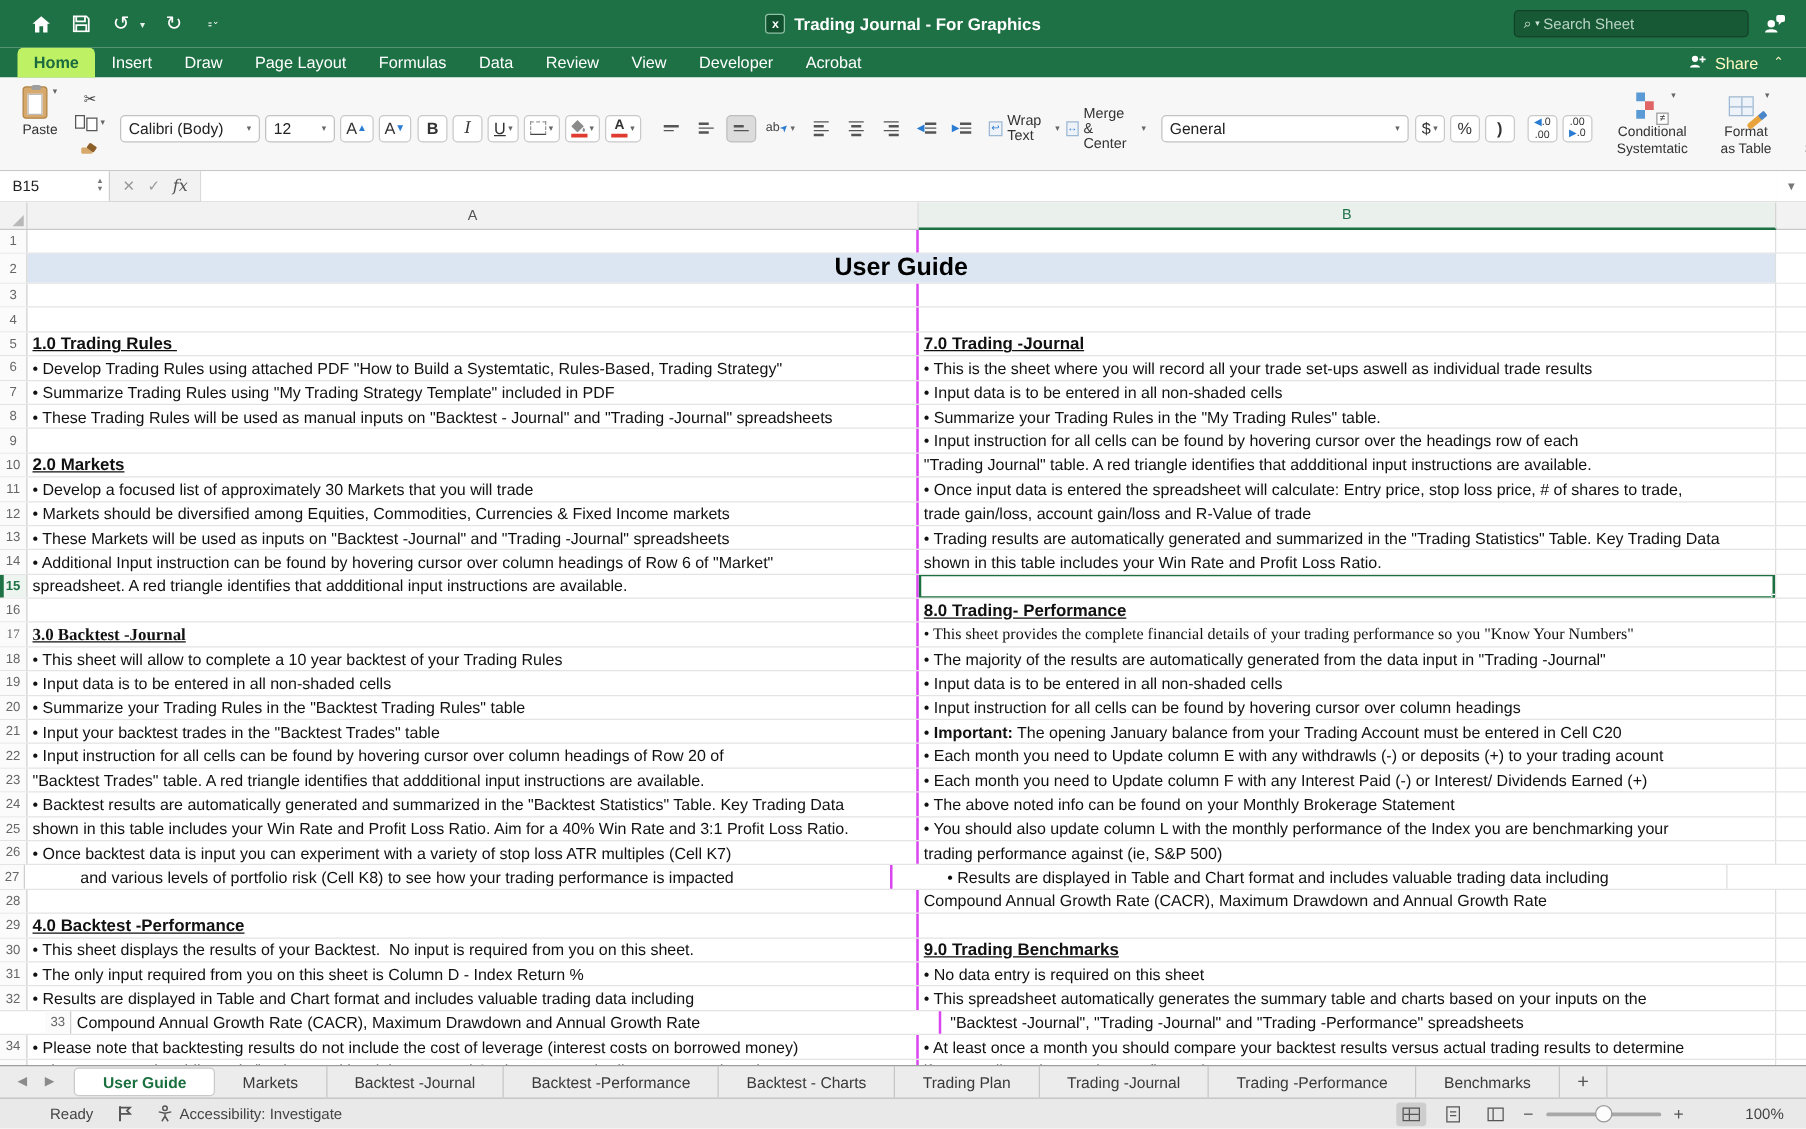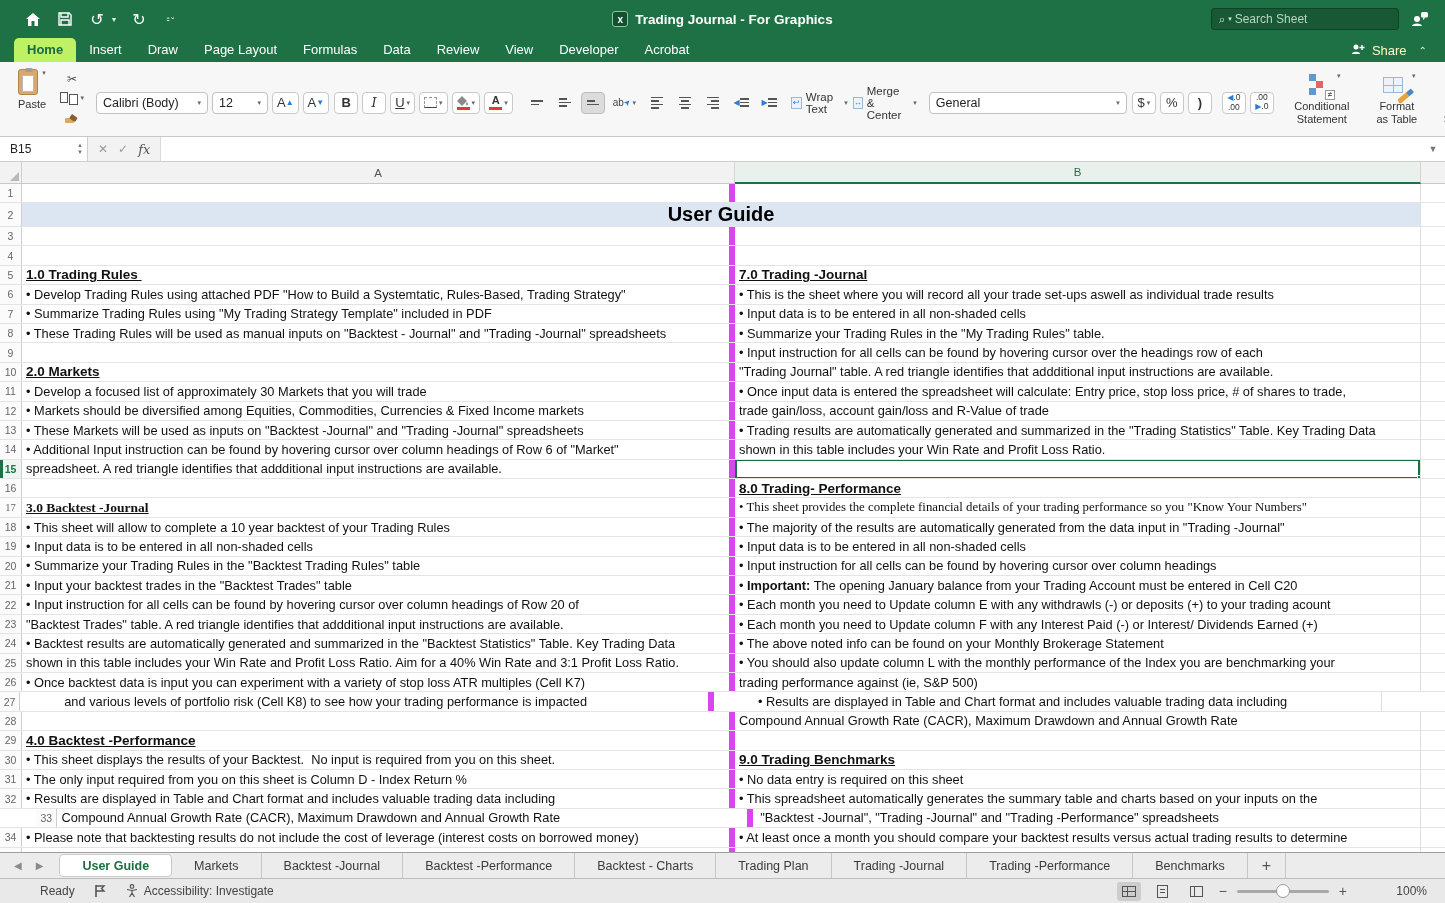--- a/index.html
+++ b/index.html
@@ -91,21 +91,21 @@
   .colh { display:flex; align-items:center; justify-content:center; font-size:11.5px; color:#555; border-right:1px solid #d5d5d5; }
   .colh.a { width:713px; }
   .colh.b { width:686px; color:#1e7145; background:#eaf0ec; border-bottom:2px solid #1e7145; margin-bottom:-1px; }
   .colh.c { width:24px; border-right:none; }
   .rows { height:668px; overflow:hidden; }
   .grow { display:flex; border-bottom:1px solid #e4e4e4; }
   .gut { width:22px; display:flex; align-items:center; justify-content:center; font-size:10.5px; color:#666; border-right:1px solid #cfcfcf; background:#fbfbfb; position:relative; }
   .gut.selg { color:#1e7145; background:#eef4ef; font-weight:bold; }
   .gut.selg:before { content:""; position:absolute; left:0; top:0; bottom:0; width:3px; background:#1e7145; }
   .cell { display:flex; align-items:center; overflow:hidden; white-space:pre; font-size:12.8px; color:#111; padding:0 3px 0 4px; }
-  .cell.ca { width:713px; border-right:6px solid #d946ef; }
+  .cell.ca { width:713px; border-right:2px solid #d946ef; }
   .cell.cb { width:686px; border-right:1px solid #dedede; position:relative; }
   .cell.cc { width:24px; border-right:none; }
   .cell.h { font-weight:bold; font-size:13.5px; text-decoration:underline; }
   .mcell { width:1399px; background:#dbe6f2; display:flex; align-items:center; justify-content:center; font-size:20px; font-weight:bold; color:#000; border-right:1px solid #dedede; }
   .mcell + .cell.cc { background:#fff; }
   .selbox { position:absolute; inset:-1px 0 -1px 0; border:2px solid #1b703f; pointer-events:none; }
   .selhandle { position:absolute; right:-3px; bottom:-3px; width:6px; height:6px; background:#1b703f; border:1px solid #fff; pointer-events:none; }
   .bold-seg { font-weight:bold; }
 
   
@@ -396,21 +396,21 @@
     <div class="rbtn-big" style="width:72px;">
       <div style="display:flex;align-items:flex-start;gap:2px;">
         <span class="icon26">
           <span class="cf-sq" style="left:6px;top:2px;background:#5b9bd5;"></span>
           <span class="cf-sq" style="left:13px;top:9px;background:#e06666;"></span>
           <span class="cf-sq" style="left:6px;top:16px;background:#5b9bd5;"></span>
           <span class="neq">≠</span>
         </span>
           <span class="caret">▾</span>
       </div>
-      <div class="two-line-lbl"><span>Conditional</span><br><span>Statement</span></div>
+      <div class="two-line-lbl"><span>Conditional</span><br><span>Systemtatic</span></div>
     </div>
     <div class="rbtn-big" style="width:58px;">
       <div style="display:flex;align-items:flex-start;gap:2px;">
         <span class="icon26">
             <span class="grid-ico"></span>
             <span class="brush-tip"></span>
           </span>
           <span class="caret">▾</span>
       </div>
       <div class="two-line-lbl"><span>Format</span><br><span>as Table</span></div>

